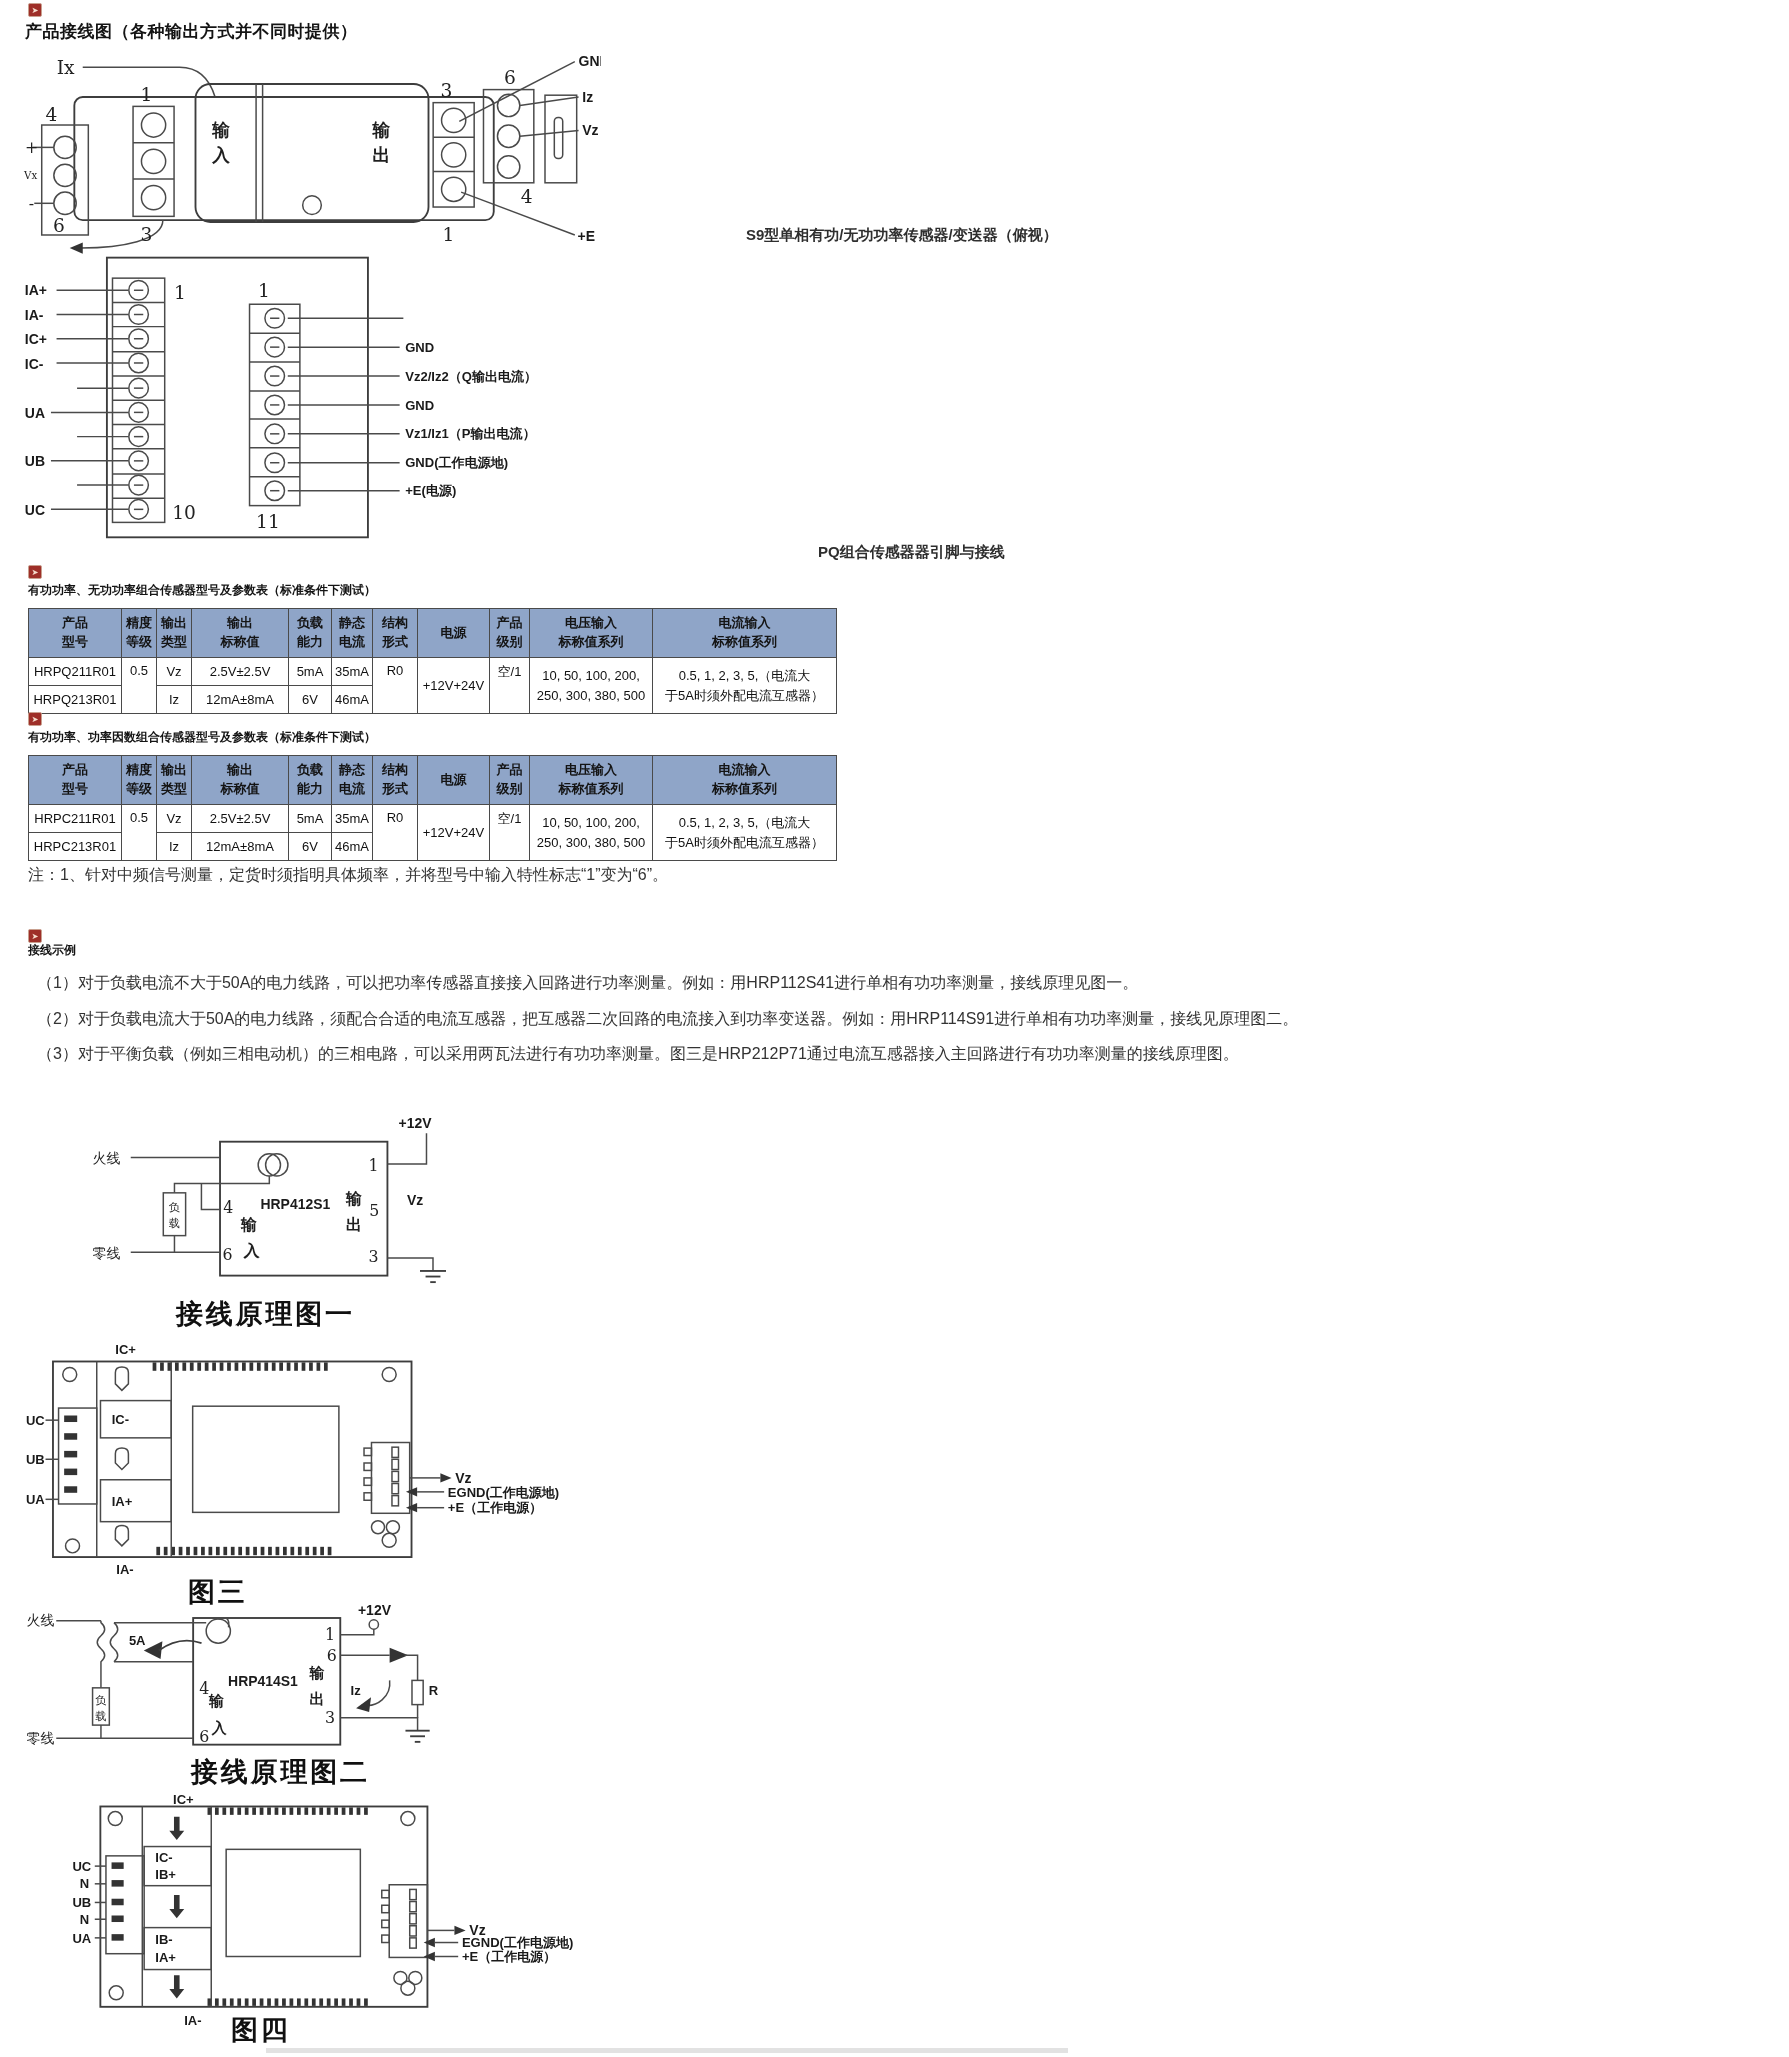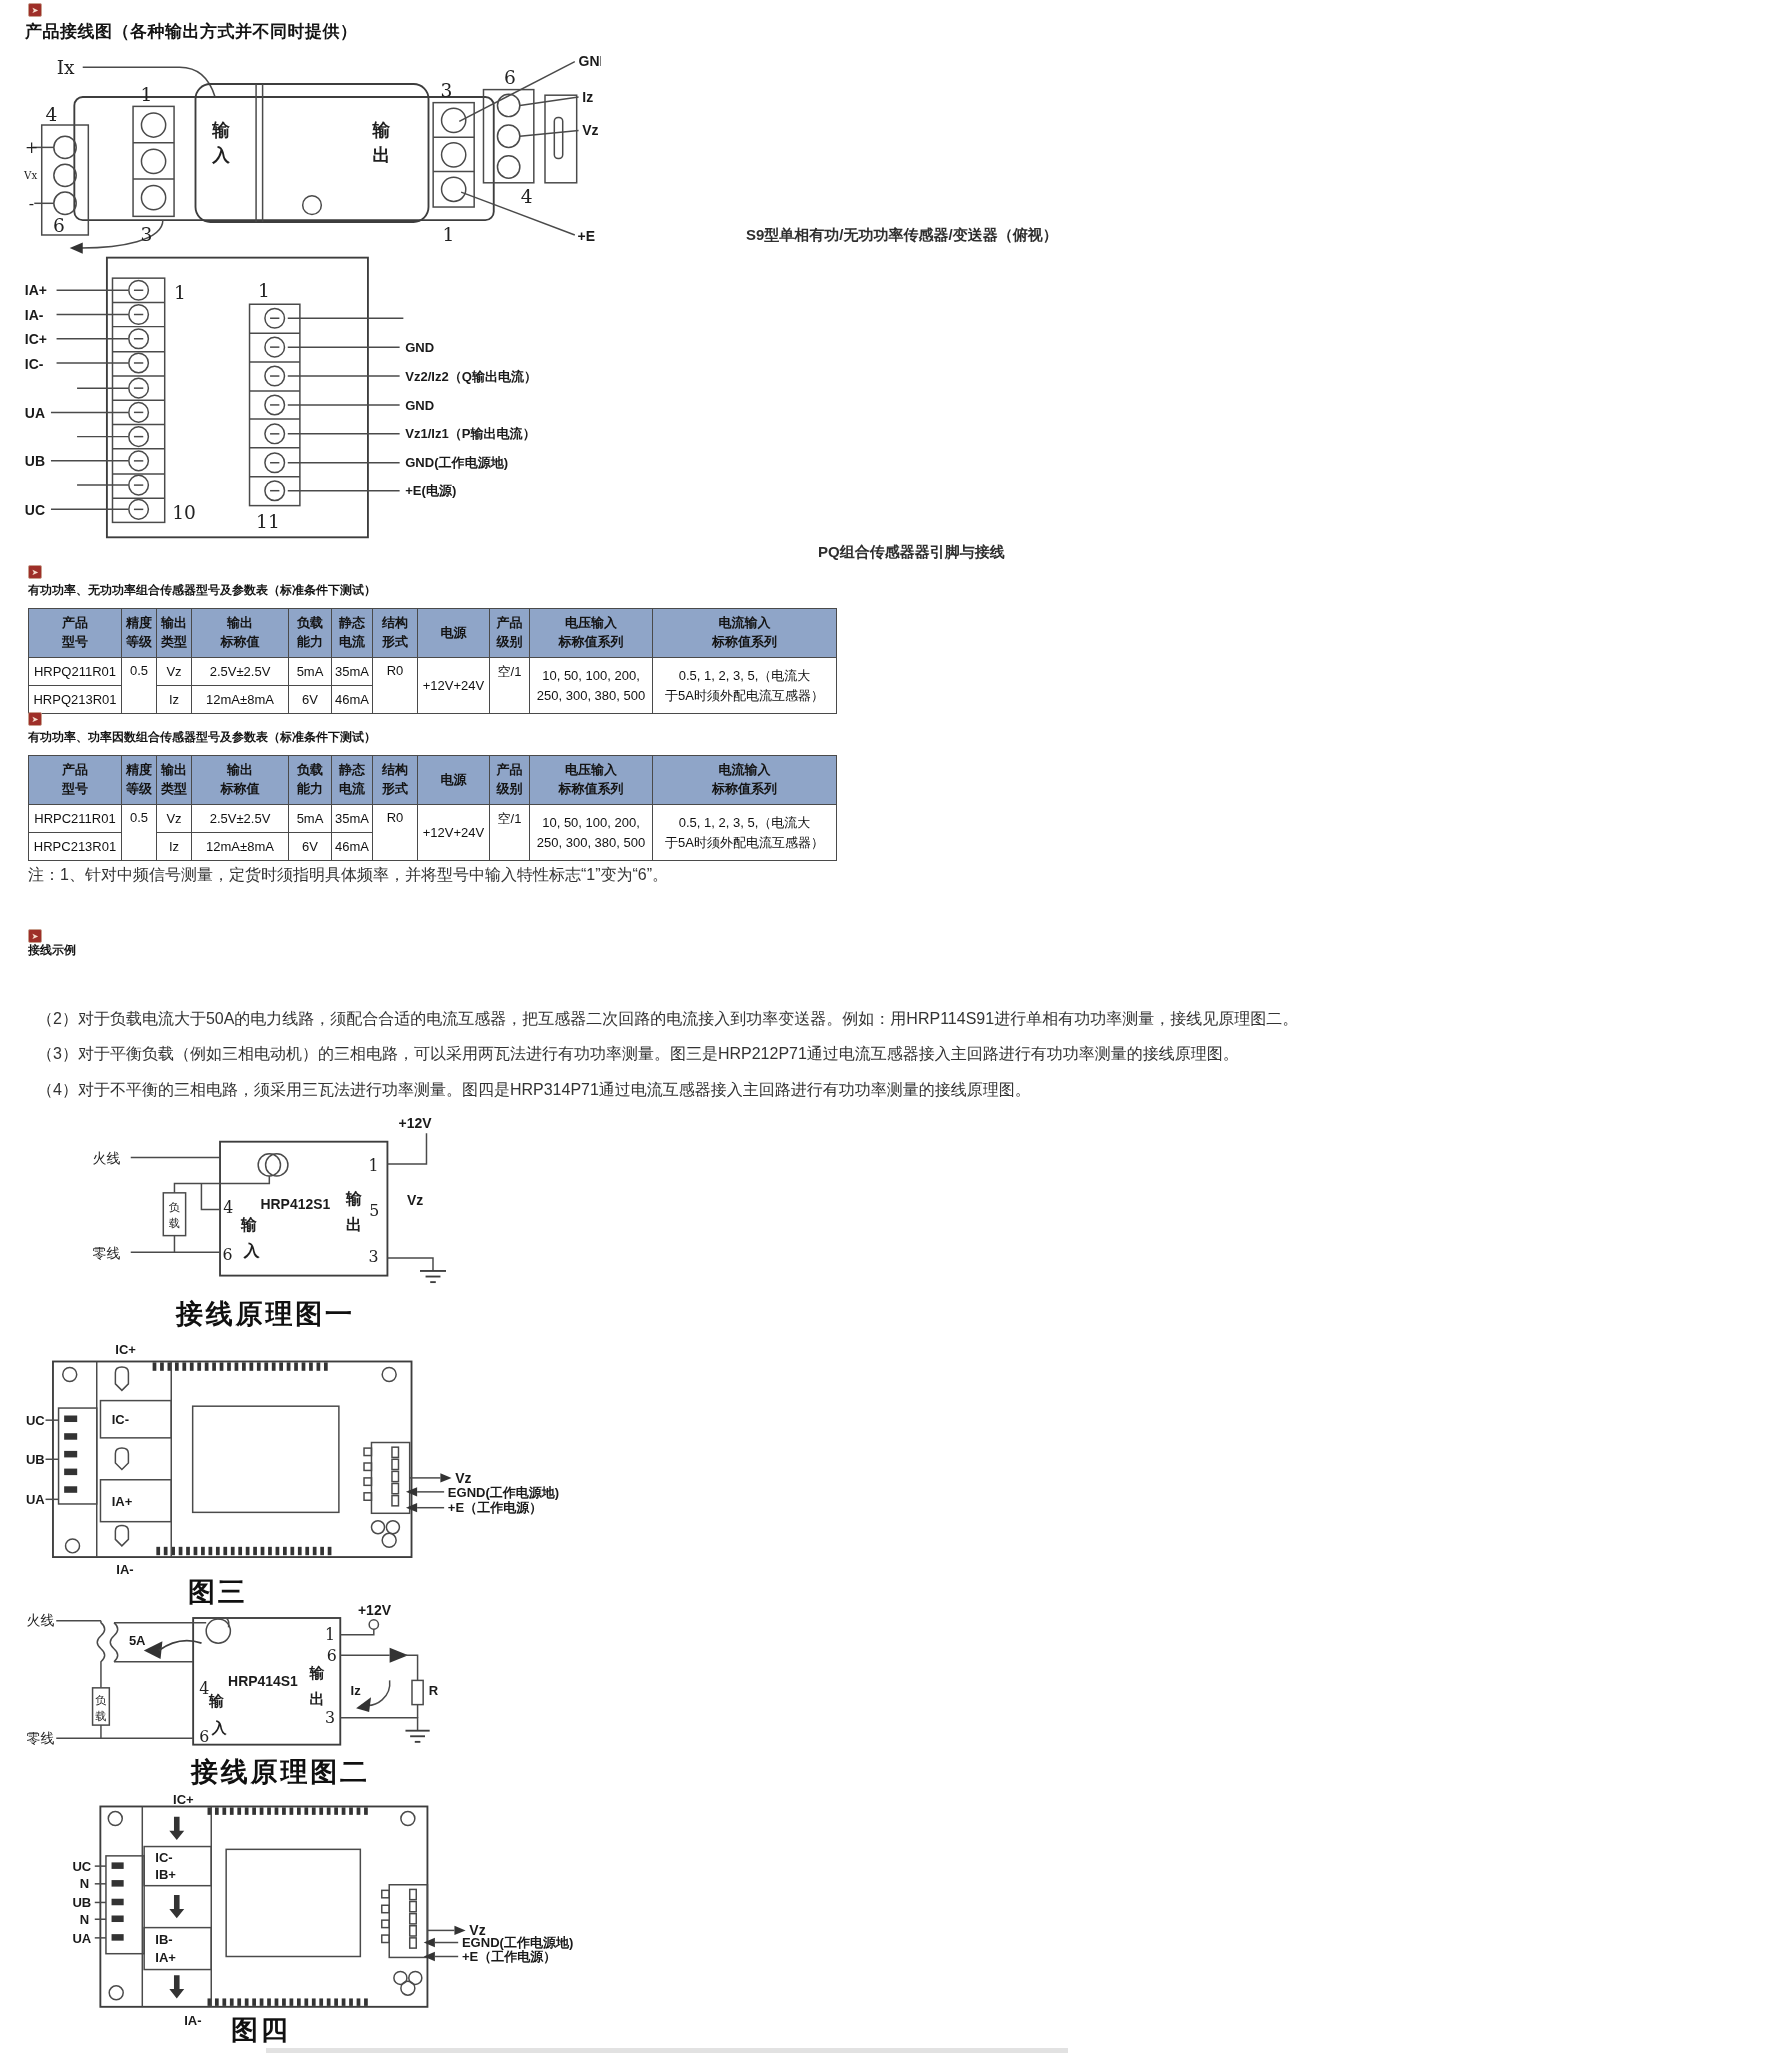--- a/index.html
+++ b/index.html
@@ -351,23 +351,23 @@
       <td>12mA±8mA</td>
       <td>6V</td>
       <td>46mA</td>
     </tr>
   </tbody>
     </table>
 
   <div class="body-text abs" style="left:28px;top:865px;">注：1、针对中频信号测量，定货时须指明具体频率，并将型号中输入特性标志“1”变为“6”。</div>
   <span class="red-icon abs" style="left:28px;top:929px;">➤</span>
   <div class="sub-title abs" style="left:28px;top:942px;">接线示例</div>
+  <div class="body-text abs" style="left:37px;top:973px;">（1）对于负载电流不大于50A的电力线路，可以把功率传感器直接接入回路进行功率测量。例如：用HRP112S41进行单相有功功率测量，接线原理见图一。</div>
   <div class="body-text abs" style="left:37px;top:1009px;">（2）对于负载电流大于50A的电力线路，须配合合适的电流互感器，把互感器二次回路的电流接入到功率变送器。例如：用HRP114S91进行单相有功功率测量，接线见原理图二。</div>
   <div class="body-text abs" style="left:37px;top:1044px;">（3）对于平衡负载（例如三相电动机）的三相电路，可以采用两瓦法进行有功功率测量。图三是HRP212P71通过电流互感器接入主回路进行有功功率测量的接线原理图。</div>
-  <div class="body-text abs" style="left:37px;top:1080px;">（4）对于不平衡的三相电路，须采用三瓦法进行功率测量。图四是HRP314P71通过电流互感器接入主回路进行有功功率测量的接线原理图。</div>
 
   <svg class="abs" style="left:28px;top:1111px;" width="438" height="186" viewBox="0 0 470 200">
     <g>
       <rect class="lnb" x="206" y="33" width="180" height="144"></rect>
       <circle class="ln" cx="259" cy="58" r="12"></circle>
         <circle class="ln" cx="267" cy="58" r="12"></circle>
       <text class="chip" x="287" y="105" text-anchor="middle">HRP412S1</text>
       <text class="cjkb" x="237" y="128" text-anchor="middle" style="font-size:17px">输</text>
       <text class="cjkb" x="240" y="156" text-anchor="middle" style="font-size:17px">入</text>
       <text class="pnum-m" x="215" y="110" text-anchor="middle">4</text>

